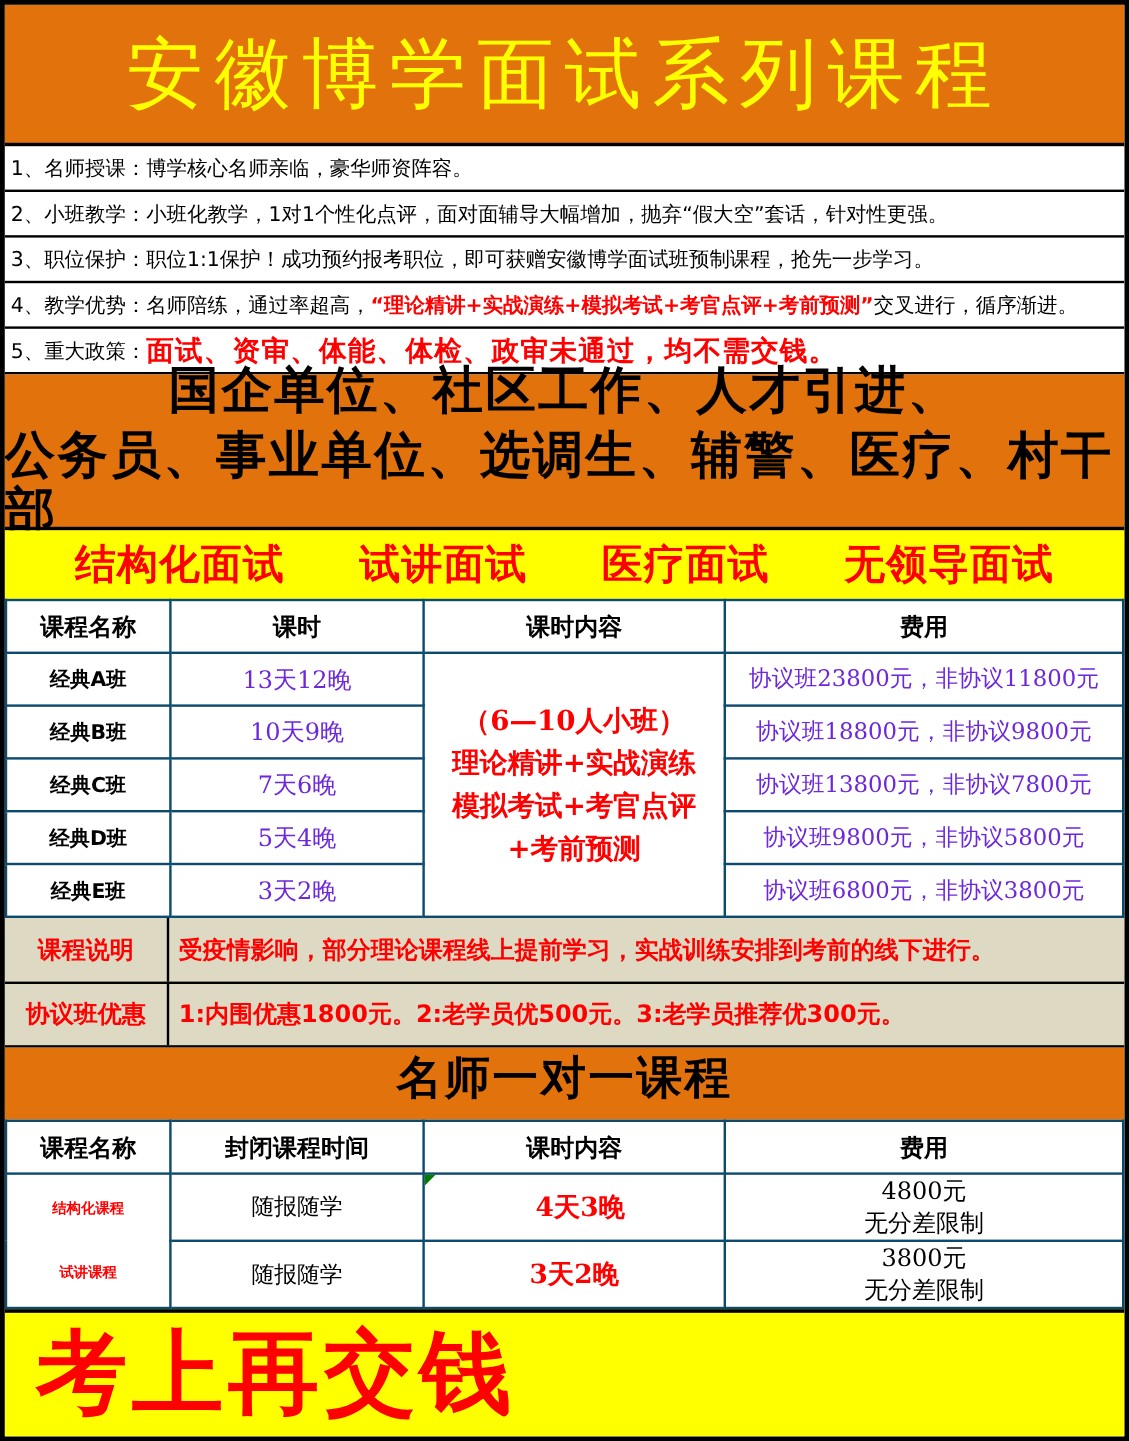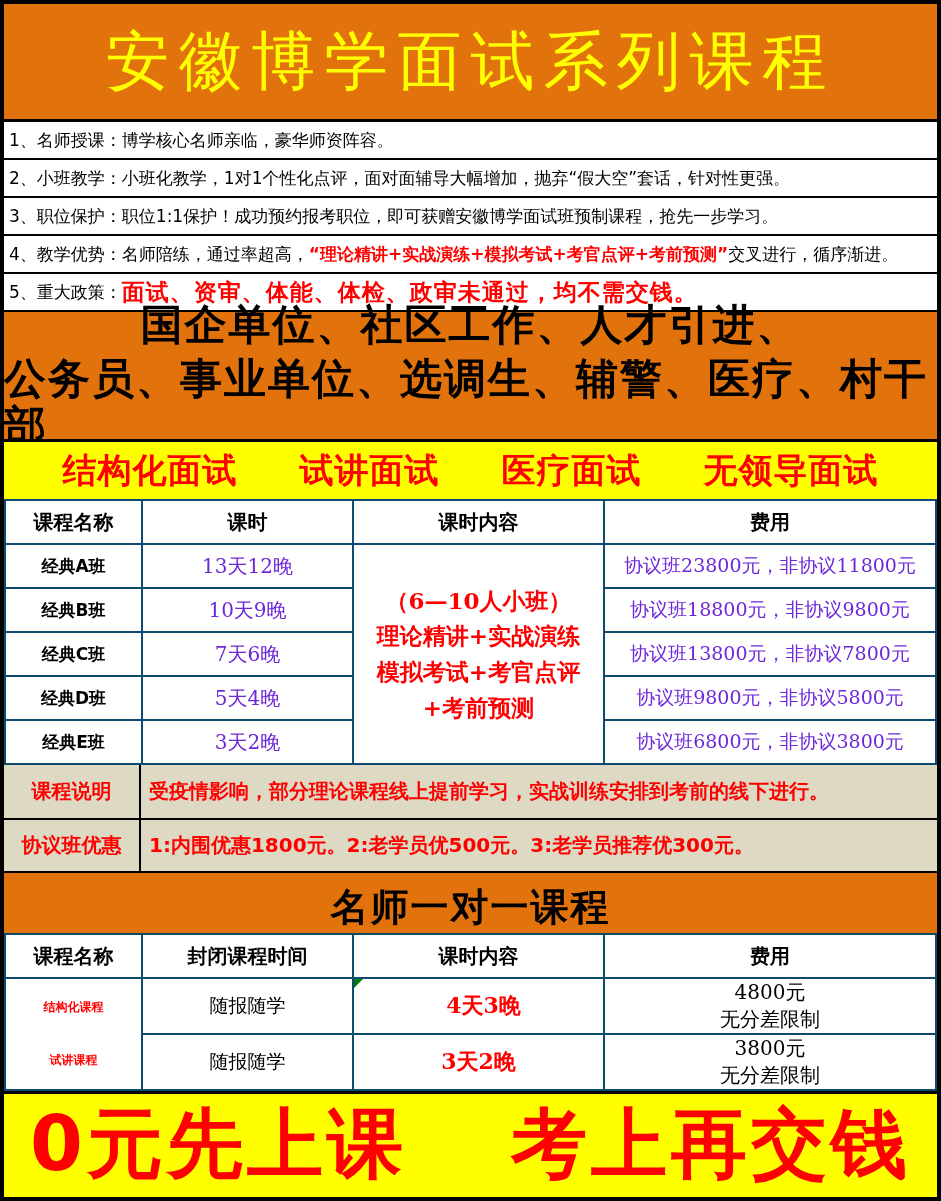--- a/index.html
+++ b/index.html
@@ -96,21 +96,21 @@
   }
   .note-text {
     flex: 1; display: flex; align-items: center; padding-left: 8px;
     color: #FF0000; font-weight: bold; font-size: 20px; white-space: nowrap;
   }
 
   
   .oneonone-band {
     height: 60px; flex: none;
     background: #E2720C;
-    display: flex; align-items: flex-end; justify-content: center;
+    display: flex; align-items: flex-start; justify-content: center;
   }
   .oneonone-band .band-title {
     color: #000; font-weight: bold; font-size: 38px; letter-spacing: 2px;
   }
 
   .t2-body td { height: 53px; }
   .t2-name-cell { color: #FF0000; font-weight: bold; font-size: 12px; }
   .t2-name-cell .stack { display: flex; flex-direction: column; justify-content: space-around; height: 106px; }
   .t2-schedule { font-size: 19px; color: #000; font-family: "DejaVu Serif", "Liberation Serif", serif; }
   .t2-duration { color: #FF0000; font-weight: bold; font-size: 22px; font-family: "DejaVu Serif", "Liberation Serif", serif; }
@@ -273,17 +273,16 @@
       <td class="t2-duration">3天2晚</td>
       <td class="t2-fee">
         <div>3800元</div>
         <div>无分差限制</div>
       </td>
     </tr>
   </tbody>
     </table>
 
   <div class="footer-band">
-    <span class="slogan">0元先上课</span>
     <span class="slogan">考上再交钱</span>
   </div>
 
 </div>
 
 </body></html>

